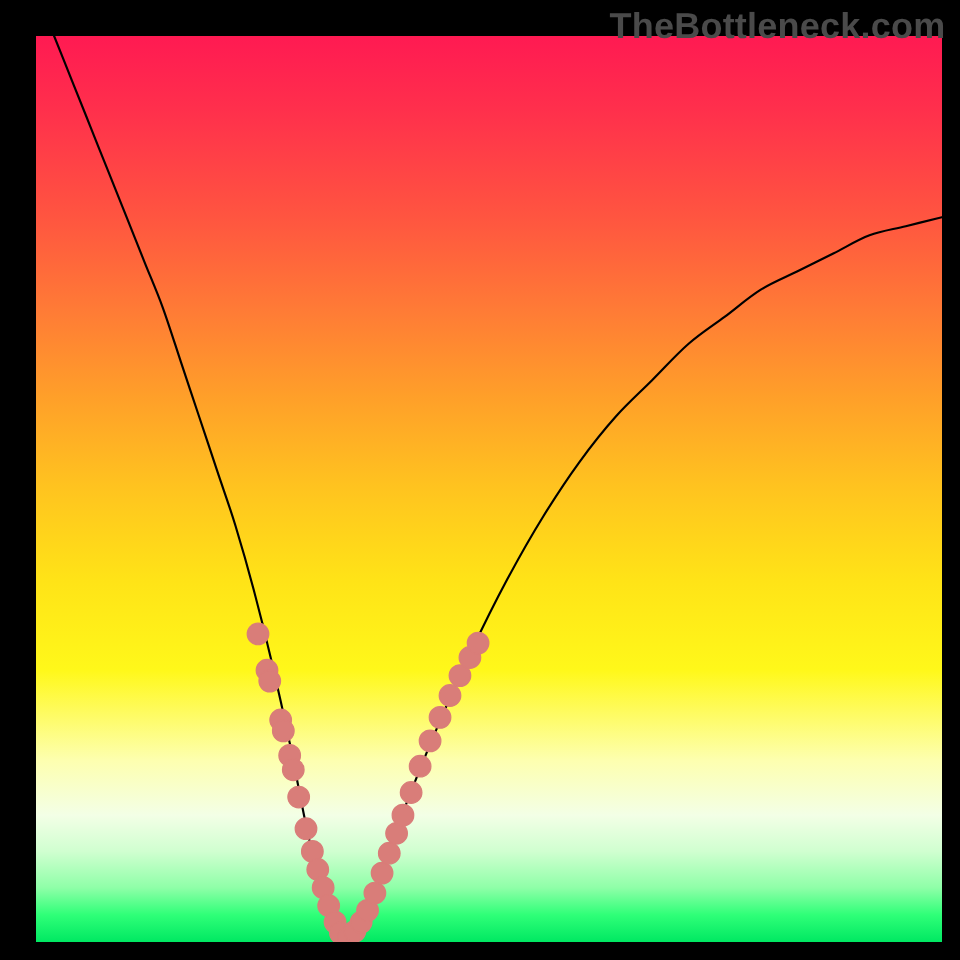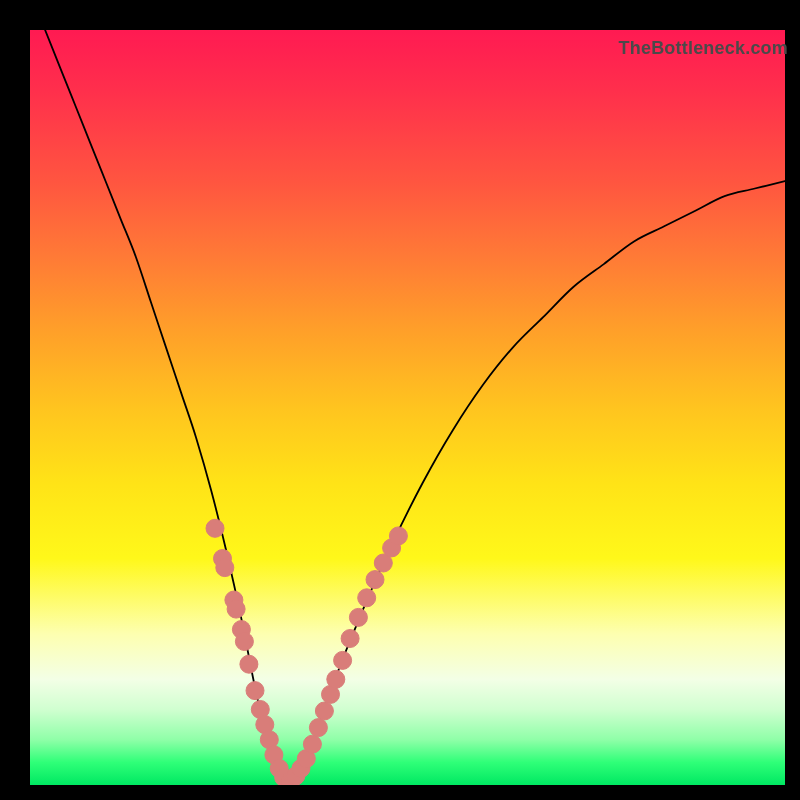--- a/index.html
+++ b/index.html
@@ -8,26 +8,25 @@
     width: 800px;
     height: 800px;
     background: #000;
     position: relative;
   }
   .watermark {
     position: absolute;
     top: 6px;
     right: 12px;
     font-family: Arial, Helvetica, sans-serif;
-    font-size: 18px;
+    font-size: 30px;
     font-weight: 600;
     color: #4a4a4a;
     letter-spacing: 0.2px;
     z-index: 5;
-    margin-top: 32px;
   }
   .plot-area {
     position: absolute;
     left: 30px;
     top: 30px;
     width: 755px;
     height: 755px;
     background: linear-gradient(to bottom,
       #ff1a52 0%,
       #ff2f4c 8%,

